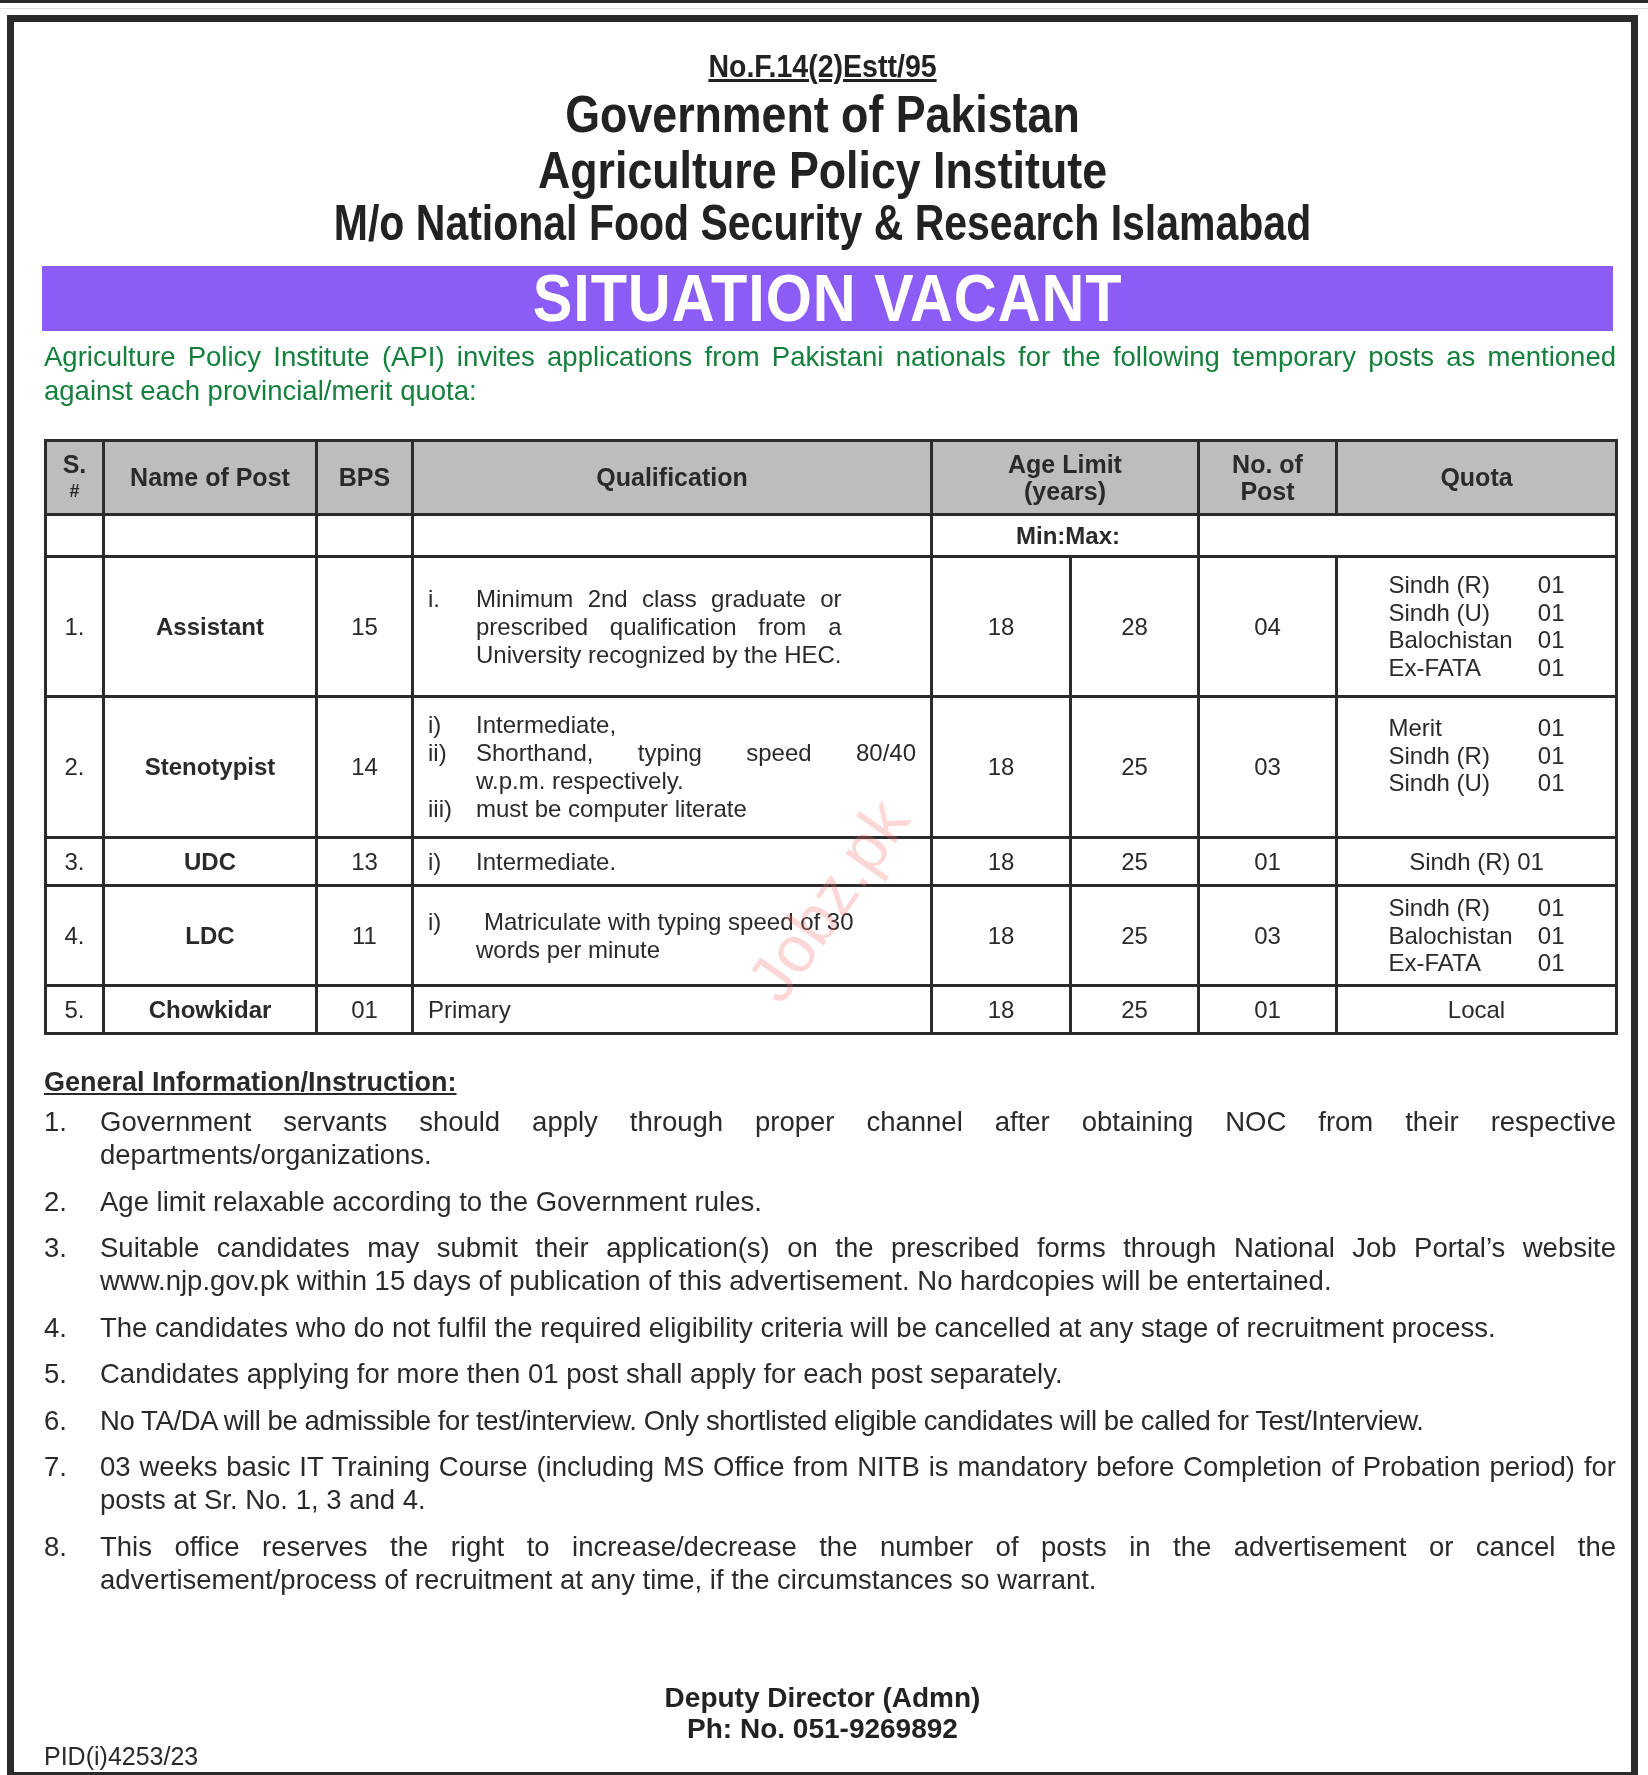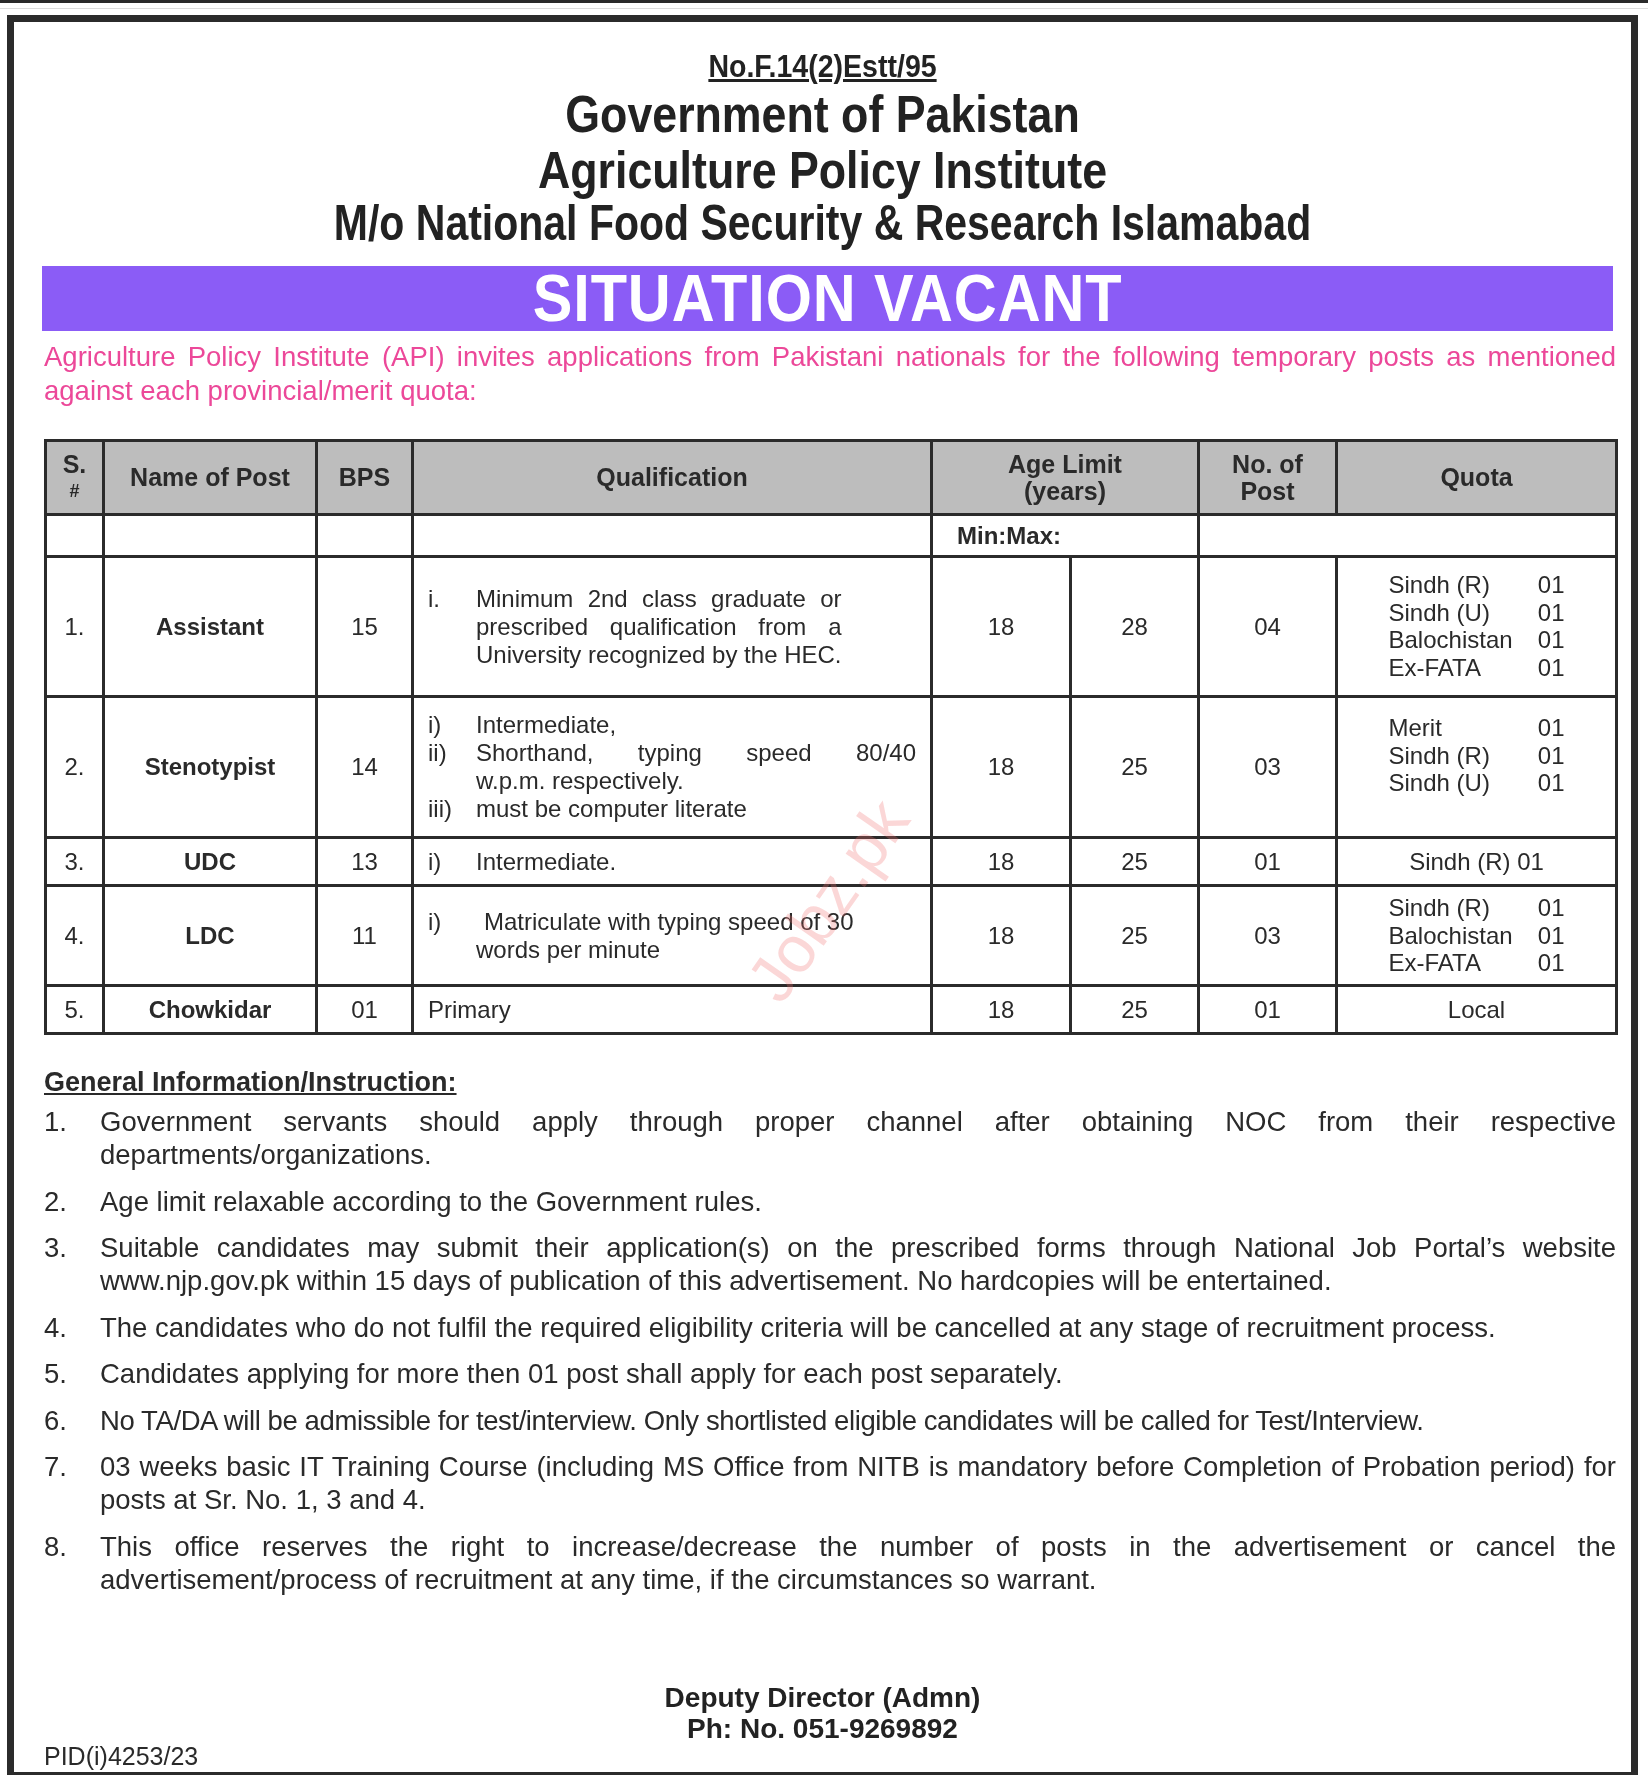--- a/index.html
+++ b/index.html
@@ -19,21 +19,21 @@
   .t1 { top: 62px; font-size: 52px; transform: scaleX(0.86); }
   .t2 { top: 118px; font-size: 52px; transform: scaleX(0.86); }
   .t3 { top: 172px; font-size: 50px; transform: scaleX(0.82); }
 
   .banner { position: absolute; left: 28px; width: 1571px; top: 244px; height: 65px; background: #8b5cf6;
             color: #fff; text-align: center; }
   .banner span { display: inline-block; font-size: 66px; font-weight: bold; line-height: 65px;
                  transform: scaleX(0.9); letter-spacing: 1px; }
 
   .intro { position: absolute; left: 30px; width: 1572px; top: 318px; font-size: 27.5px; line-height: 34px;
-           text-align: justify; text-align-last: left; color: #ec4899; }
+           text-align: justify; text-align-last: left; color: #15803d; }
 
   table.posts { position: absolute; left: 30px; top: 417px; width: 1571px; border-collapse: collapse;
                 table-layout: fixed; font-size: 24px; color: #2a2a2a; }
   table.posts td, table.posts th { border: 3.5px solid #2b2b2b; padding: 0; vertical-align: middle; }
   table.posts th { background: #bdbdbd; font-weight: bold; font-size: 25px; line-height: 27px; }
   .c { text-align: center; }
   .bold { font-weight: bold; }
   .qual { padding: 0 14px 0 14px !important; }
   .qline { display: flex; line-height: 28px; }
   .qline .num { width: 48px; flex: none; }
@@ -111,21 +111,21 @@
           <th class="c">Quota</th>
         </tr>
       </thead>
       <tbody>
         <tr style="height:42px">
           <td></td>
           <td></td>
           <td></td>
           <td></td>
           <td colspan="2" style="font-weight:bold;">
-            <div style="display:flex; justify-content:flex-start; padding:0 18px 0 24px;">
+            <div style="display:flex; justify-content:center; padding:0 18px 0 24px;">
               <span>Min:</span>
               <span>Max:</span>
             </div>
           </td>
           <td colspan="2"></td>
         </tr>
 
         <tr style="height:140px">
           <td class="c">1.</td>
           <td class="c bold">Assistant</td>

